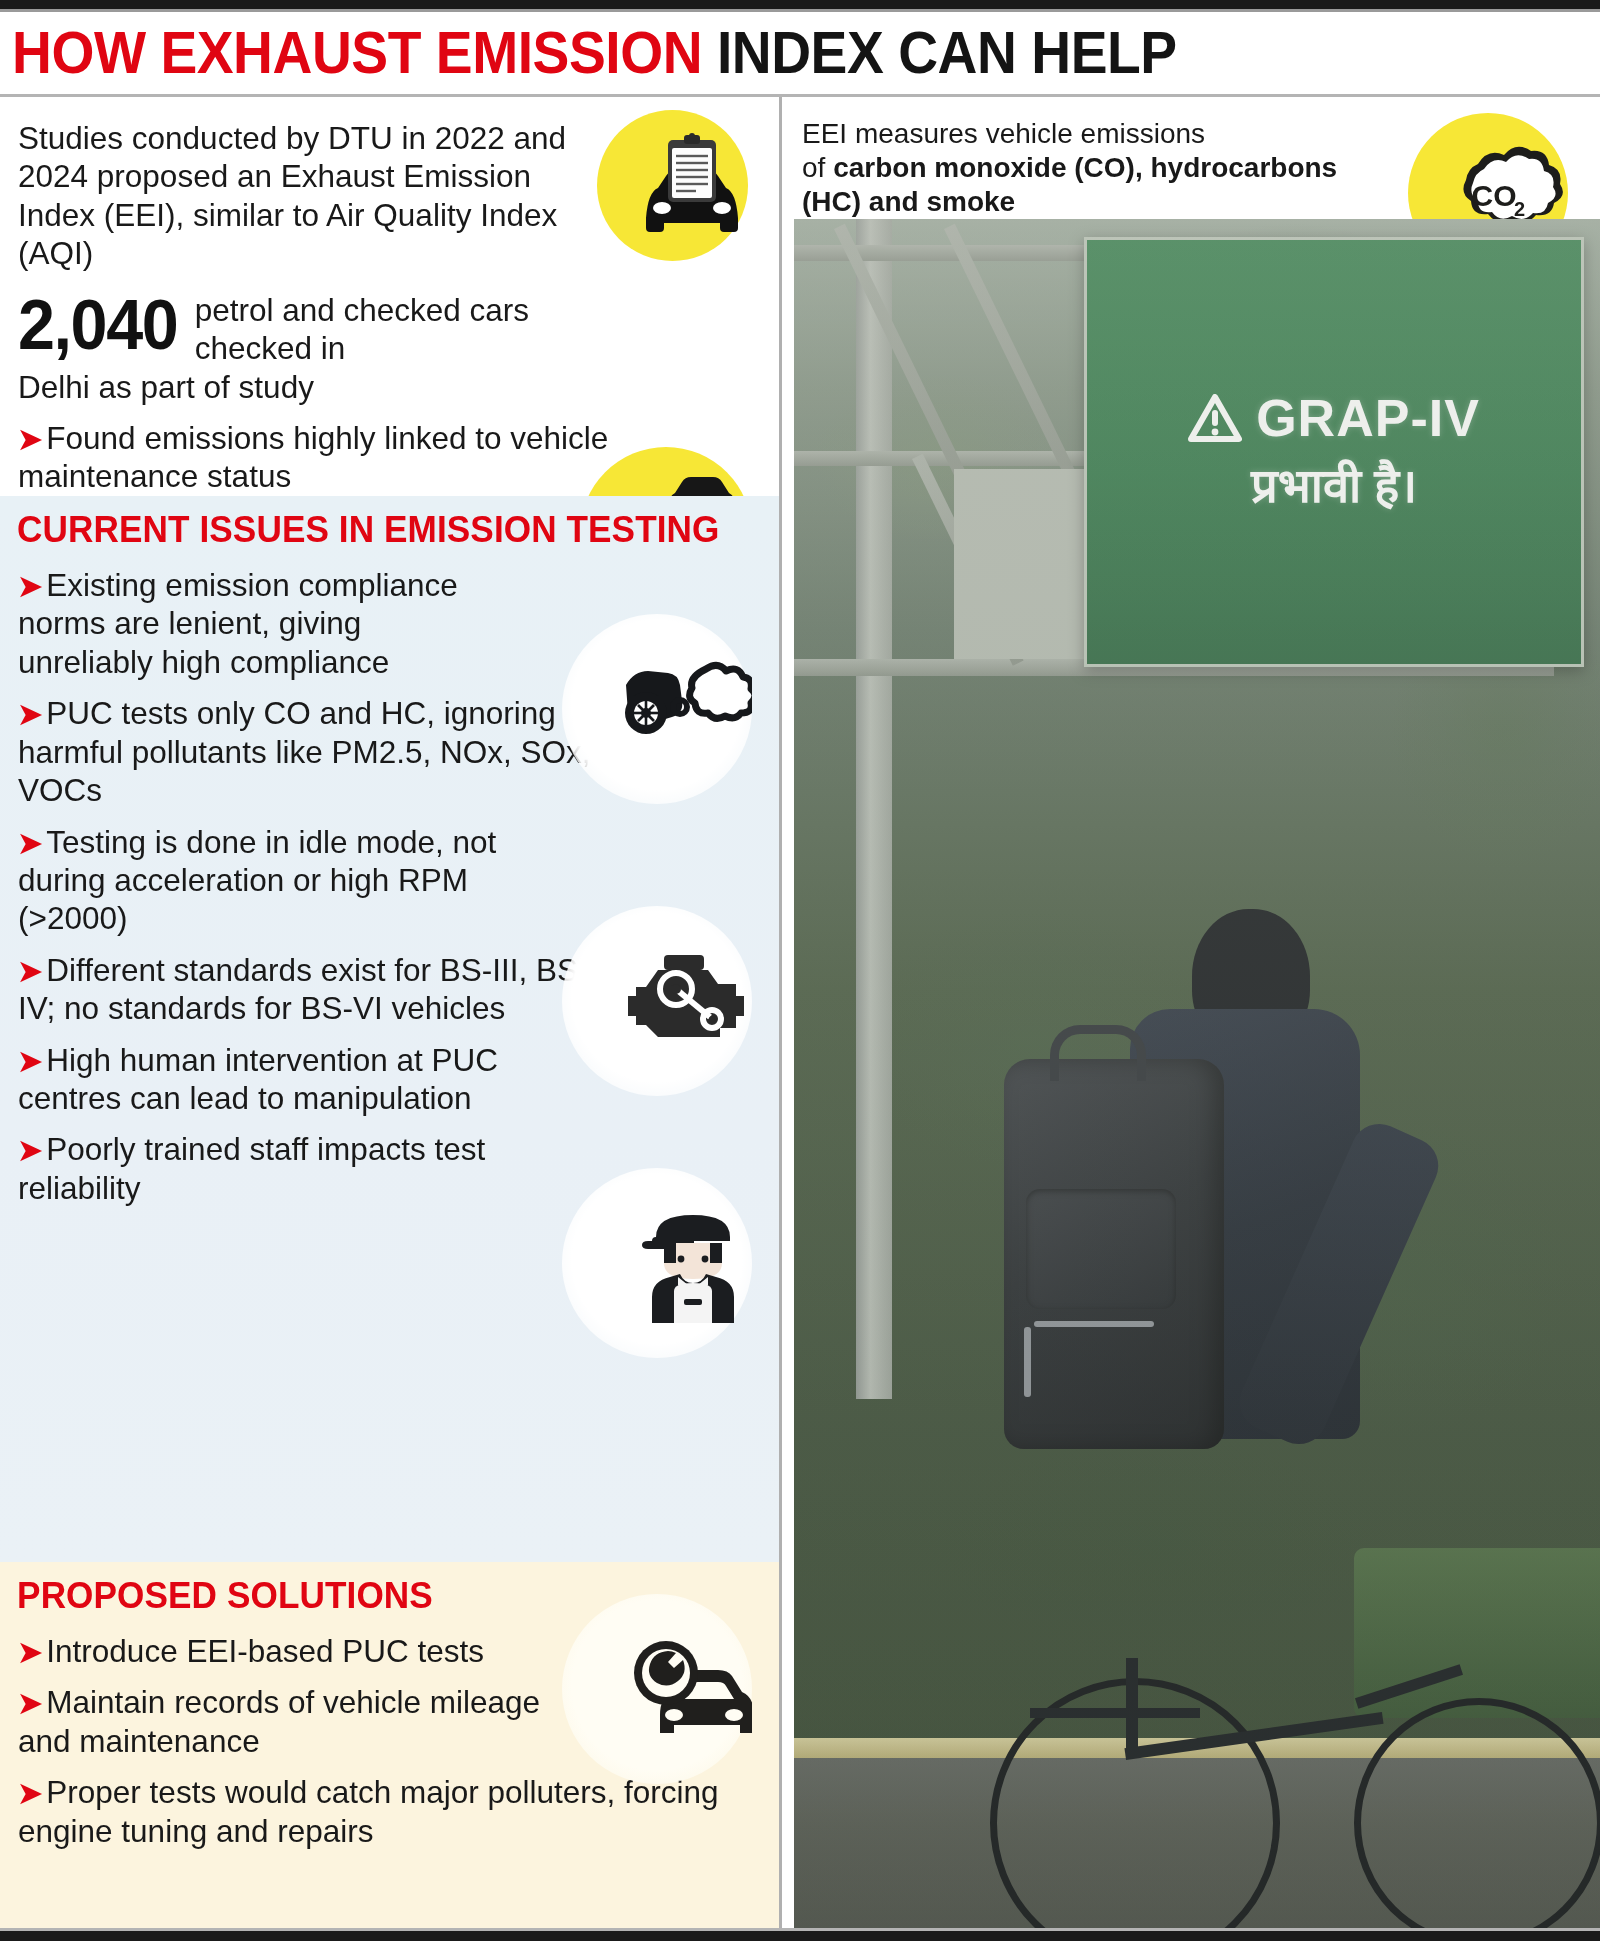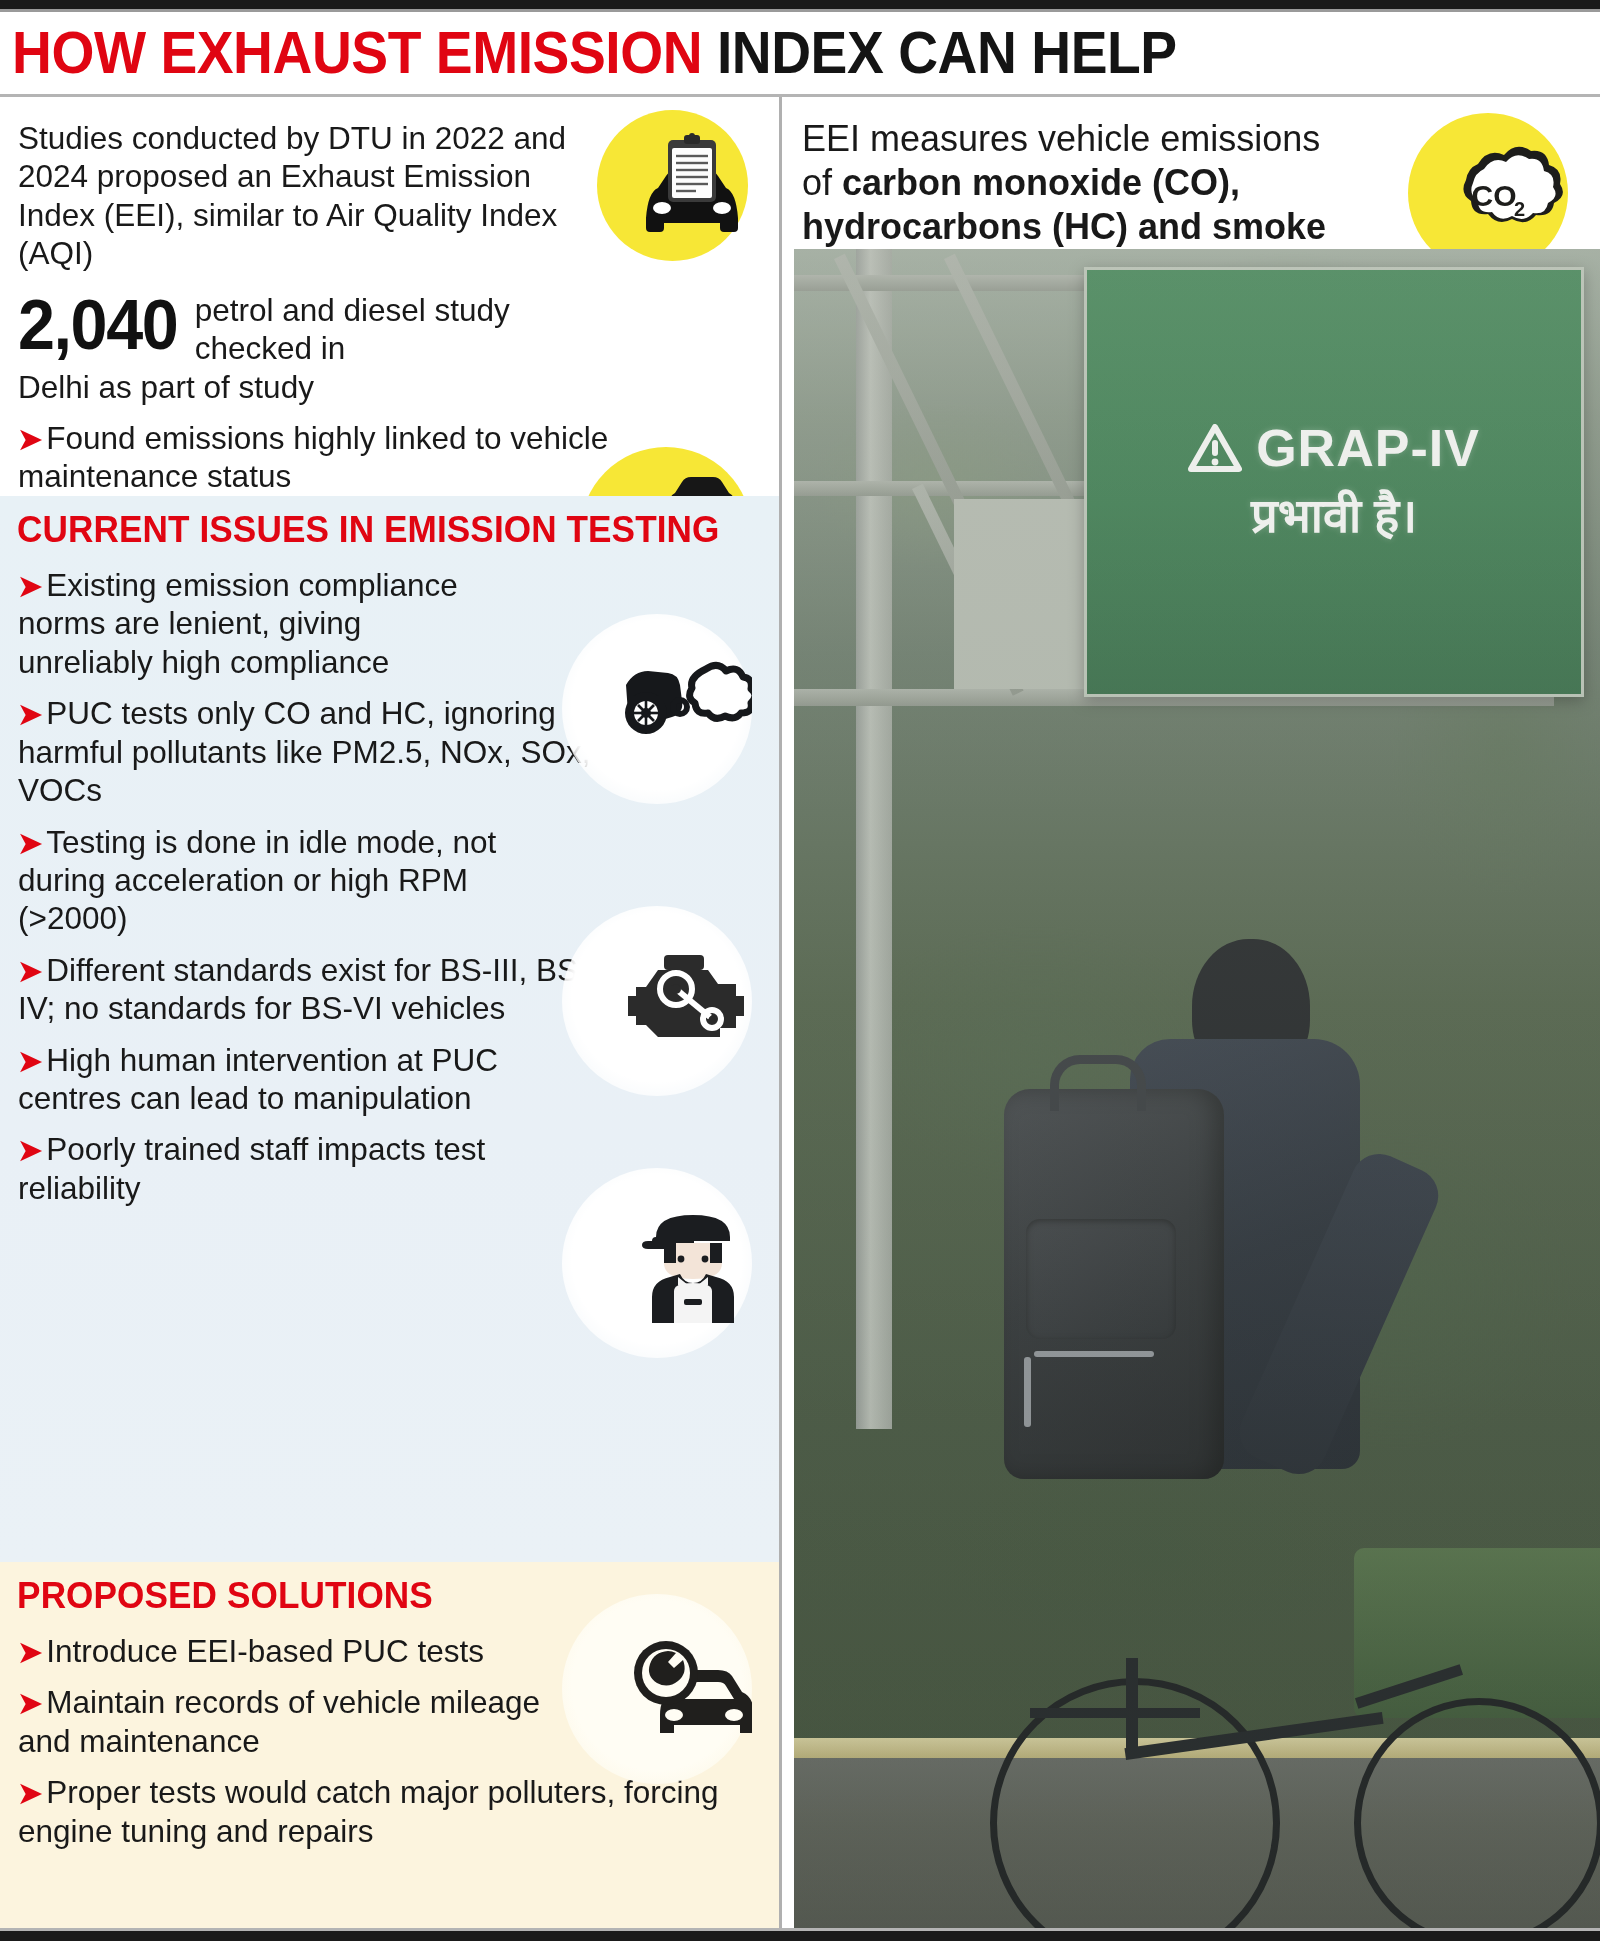--- a/index.html
+++ b/index.html
@@ -130,21 +130,21 @@
 
   
   .right-col {
     flex: 1;
     position: relative;
     display: flex; flex-direction: column;
     background: #fff;
   }
   .eei-text {
     padding: 20px 250px 0 20px;
-    font-size: 36px;
+    font-size: 28px;
     line-height: 1.22;
     color: #191919;
   }
   .eei-text b { font-weight: 700; }
   .photo-credit {
     padding: 9px 0 7px 20px;
     font-size: 21.5px;
     color: #1c1c1c;
     font-weight: 600;
   }
@@ -335,21 +335,21 @@
               <ellipse cx="44" cy="96" rx="7" ry="5"></ellipse>
                 <ellipse cx="98" cy="96" rx="7" ry="5"></ellipse>
             </g>
           </svg>
         </div>
 
         <p class="intro">Studies conducted by DTU in 2022 and 2024 proposed an Exhaust Emission Index (EEI), similar to Air Quality Index (AQI)</p>
 
         <div class="stat-block">
           <span class="bignum">2,040</span>
-          <span>petrol and diesel study checked in</span>
+          <span>petrol and checked cars checked in</span>
           <span class="stat-tail">Delhi as part of study</span>
         </div>
 
         <div class="bullets">
           <p class="bullet"><span class="arw">➤</span><span>Found emissions highly linked to vehicle maintenance status</span></p>
         </div>
       </div>
 
       <div class="sec sec-blue" style="height:1066px;">
 

